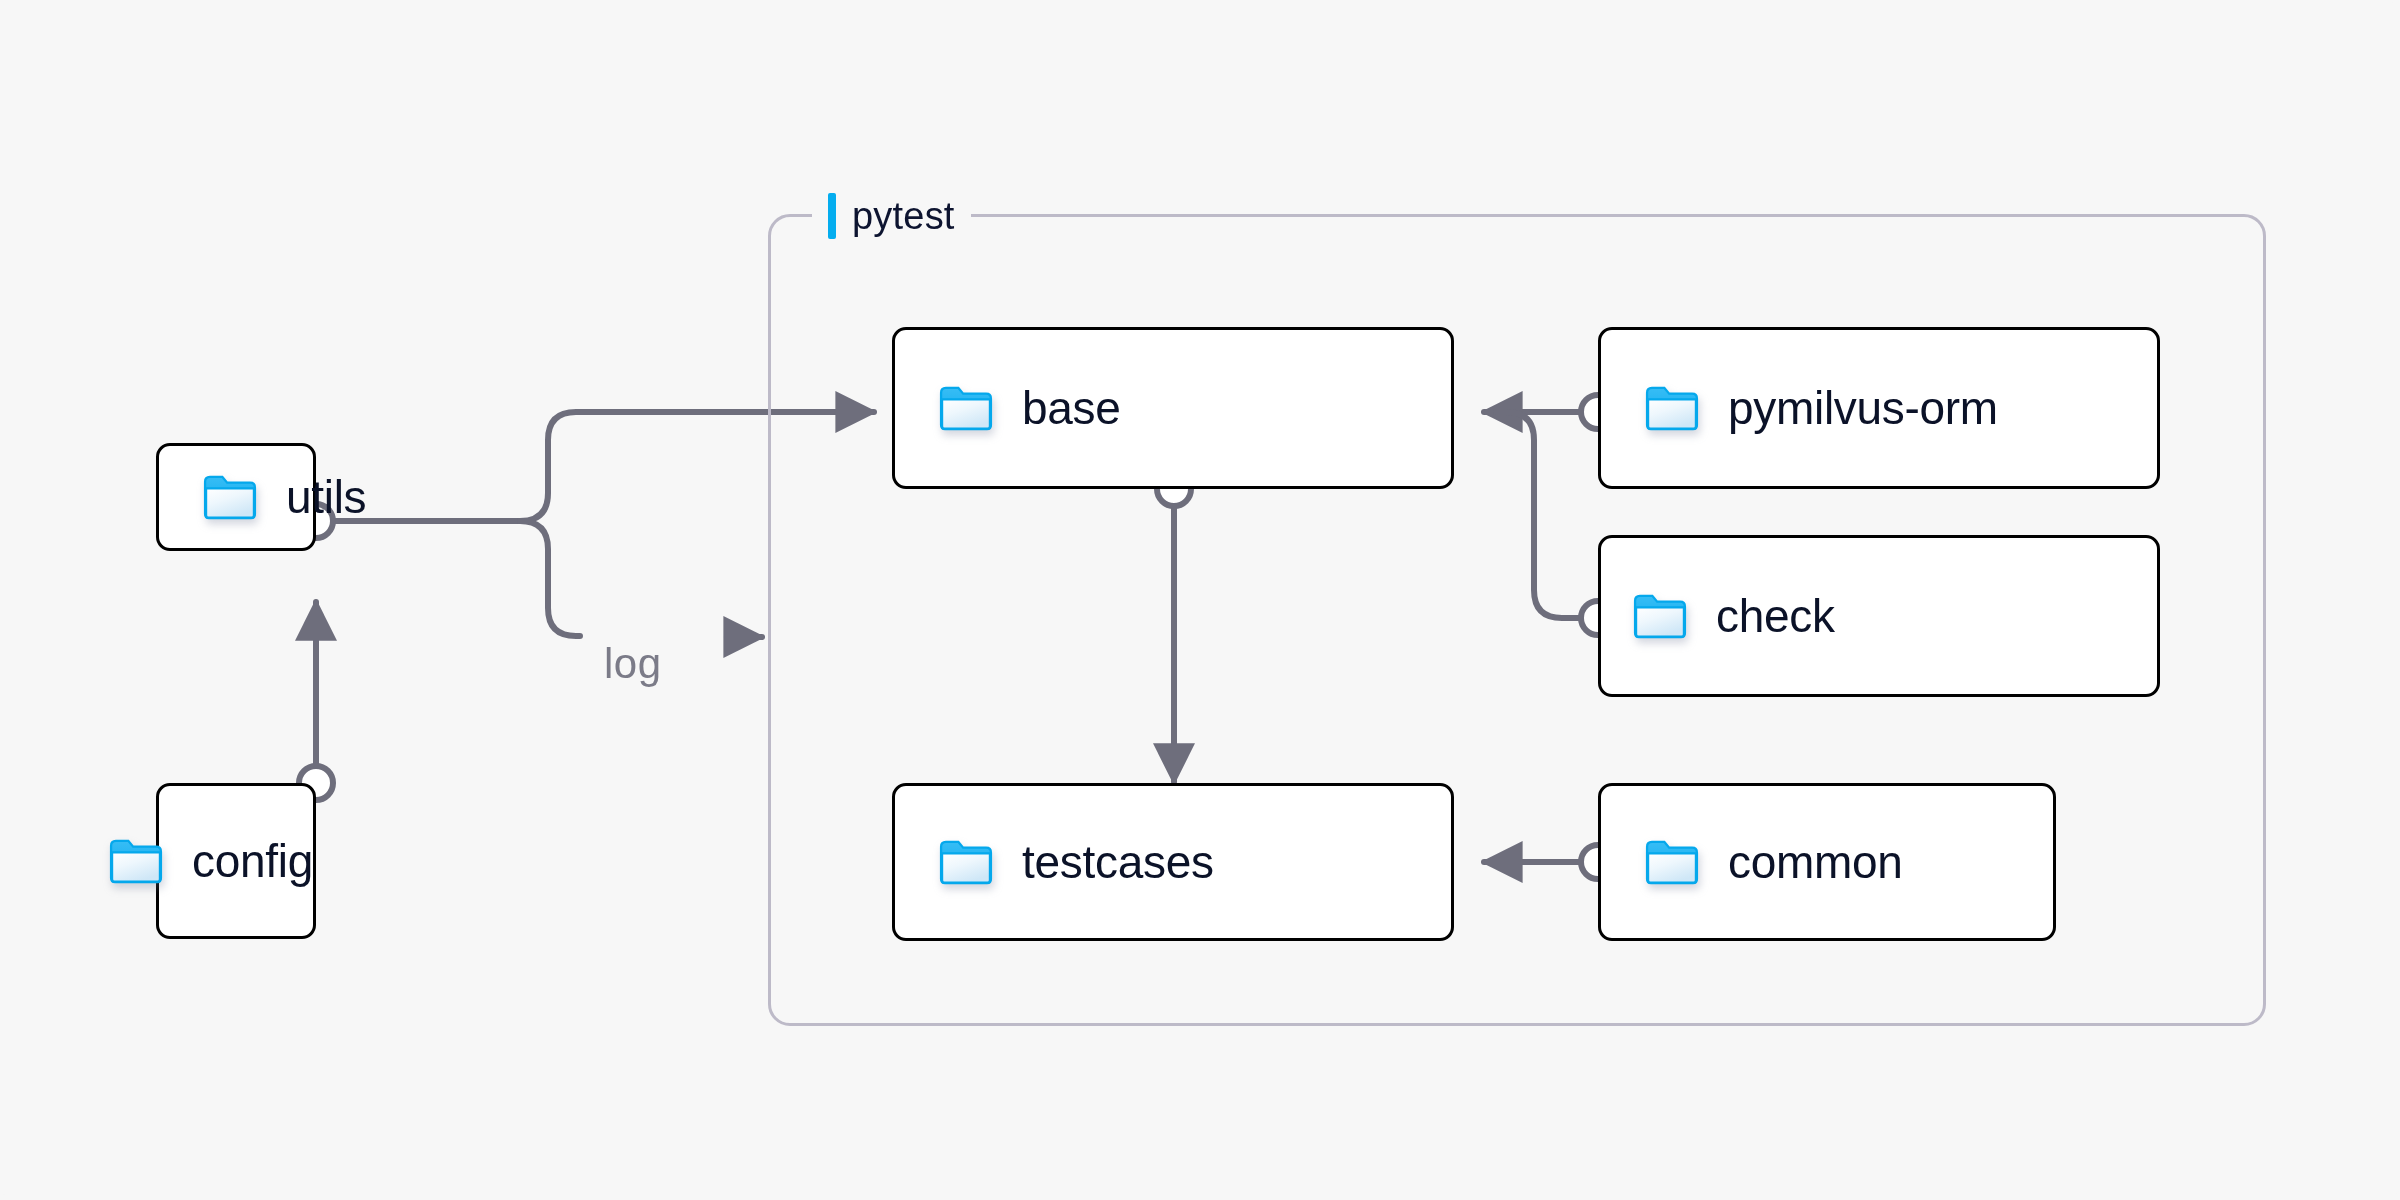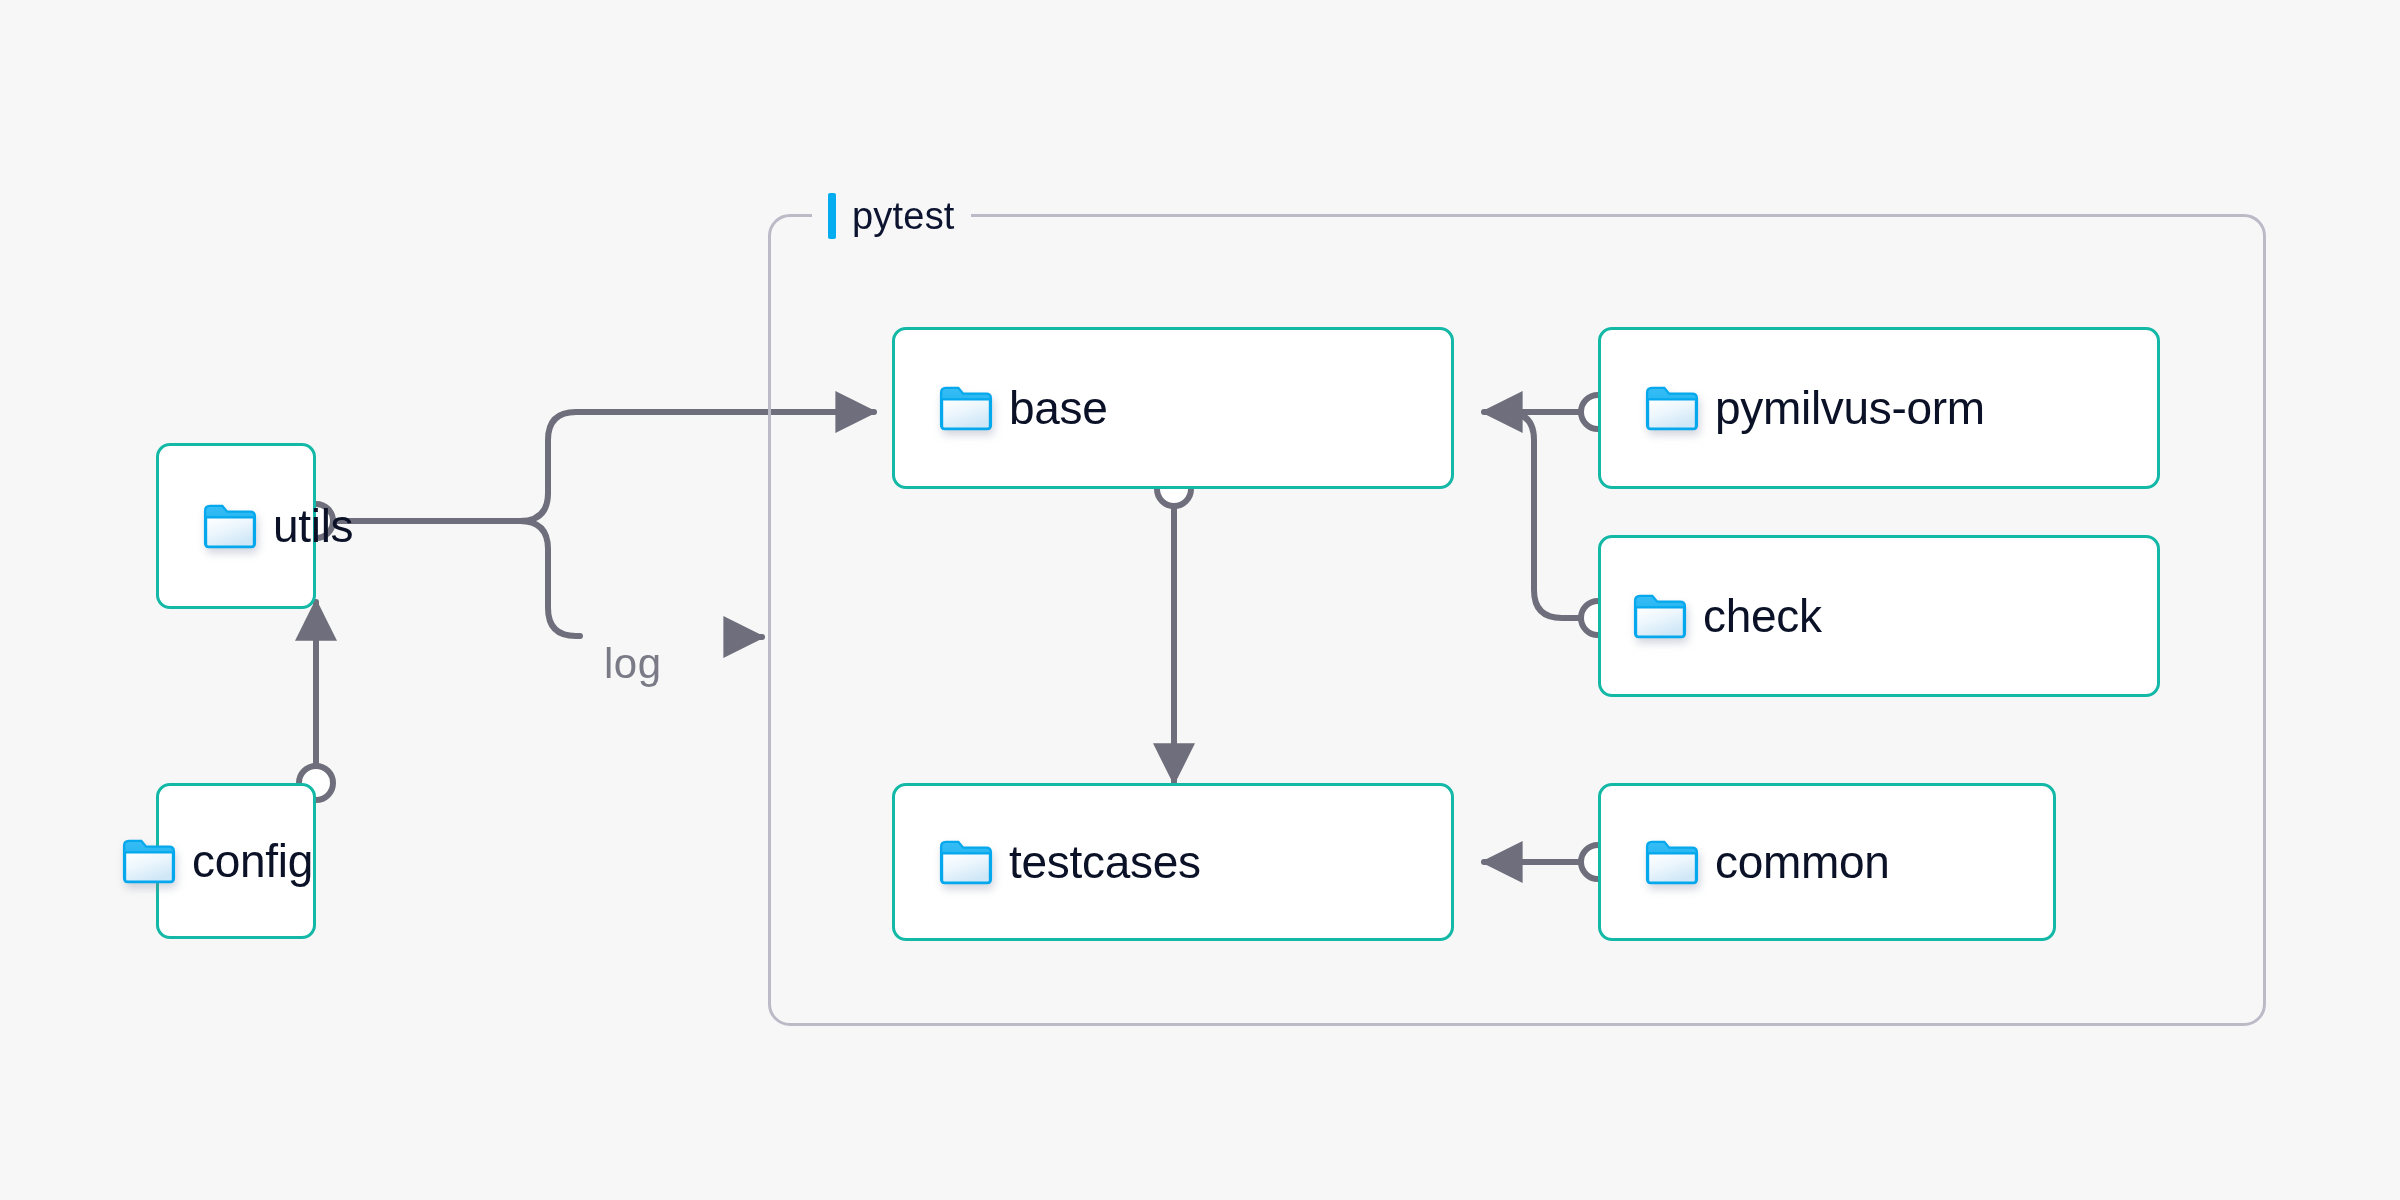--- a/index.html
+++ b/index.html
@@ -54,26 +54,26 @@
     color: #0d1430;
     letter-spacing: 0.2px;
     white-space: nowrap;
   }
 
   
   .node {
     position: absolute;
     box-sizing: border-box;
     background: #ffffff;
-    border: 3px solid #14b8a6;
+    border: 3px solid #000000;
     border-radius: 14px;
     display: flex;
     align-items: center;
     padding-left: 44px;
-    gap: 16px;
+    gap: 29px;
   }
   .node-label {
     font-size: 46px;
     color: #0b1228;
     white-space: nowrap;
     letter-spacing: -0.3px;
   }
   .folder-ico {
     flex: 0 0 auto;
     width: 54px;
@@ -142,21 +142,21 @@
     </g>
   </svg>
 
   <div class="group-box" style="left:768px; top:214px; width:1498px; height:812px;"></div>
 
   <div class="group-label" style="left:812px; top:188px;">
     <span class="group-accent"></span>
     <span class="group-label-text">pytest</span>
   </div>
 
-  <div class="node" style="left:156px; top:443px; width:160px; height:166px;">
+  <div class="node" style="left:156px; top:443px; width:160px; height:108px;">
     <svg class="folder-ico" viewBox="0 0 56 48">
       <path d="M2 8 Q2 3 7 3 L20 3 L25 9 L49 9 Q54 9 54 14 L54 42 Q54 46 50 46 L6 46 Q2 46 2 42 Z" fill="url(#folderTab)" stroke="#05a8ec" stroke-width="2.4"></path>
       <path d="M3 15 L53 15 L53 43 Q53 45.5 50.5 45.5 L5.5 45.5 Q3 45.5 3 43 Z" fill="url(#folderFill)" stroke="#05a8ec" stroke-width="2.4"></path>
     </svg>
     <span class="node-label">utils</span>
   </div>
 
   <div class="node" style="left:156px; top:783px; width:160px; height:156px;justify-content:flex-end;">
     <svg class="folder-ico" viewBox="0 0 56 48">
       <path d="M2 8 Q2 3 7 3 L20 3 L25 9 L49 9 Q54 9 54 14 L54 42 Q54 46 50 46 L6 46 Q2 46 2 42 Z" fill="url(#folderTab)" stroke="#05a8ec" stroke-width="2.4"></path>

